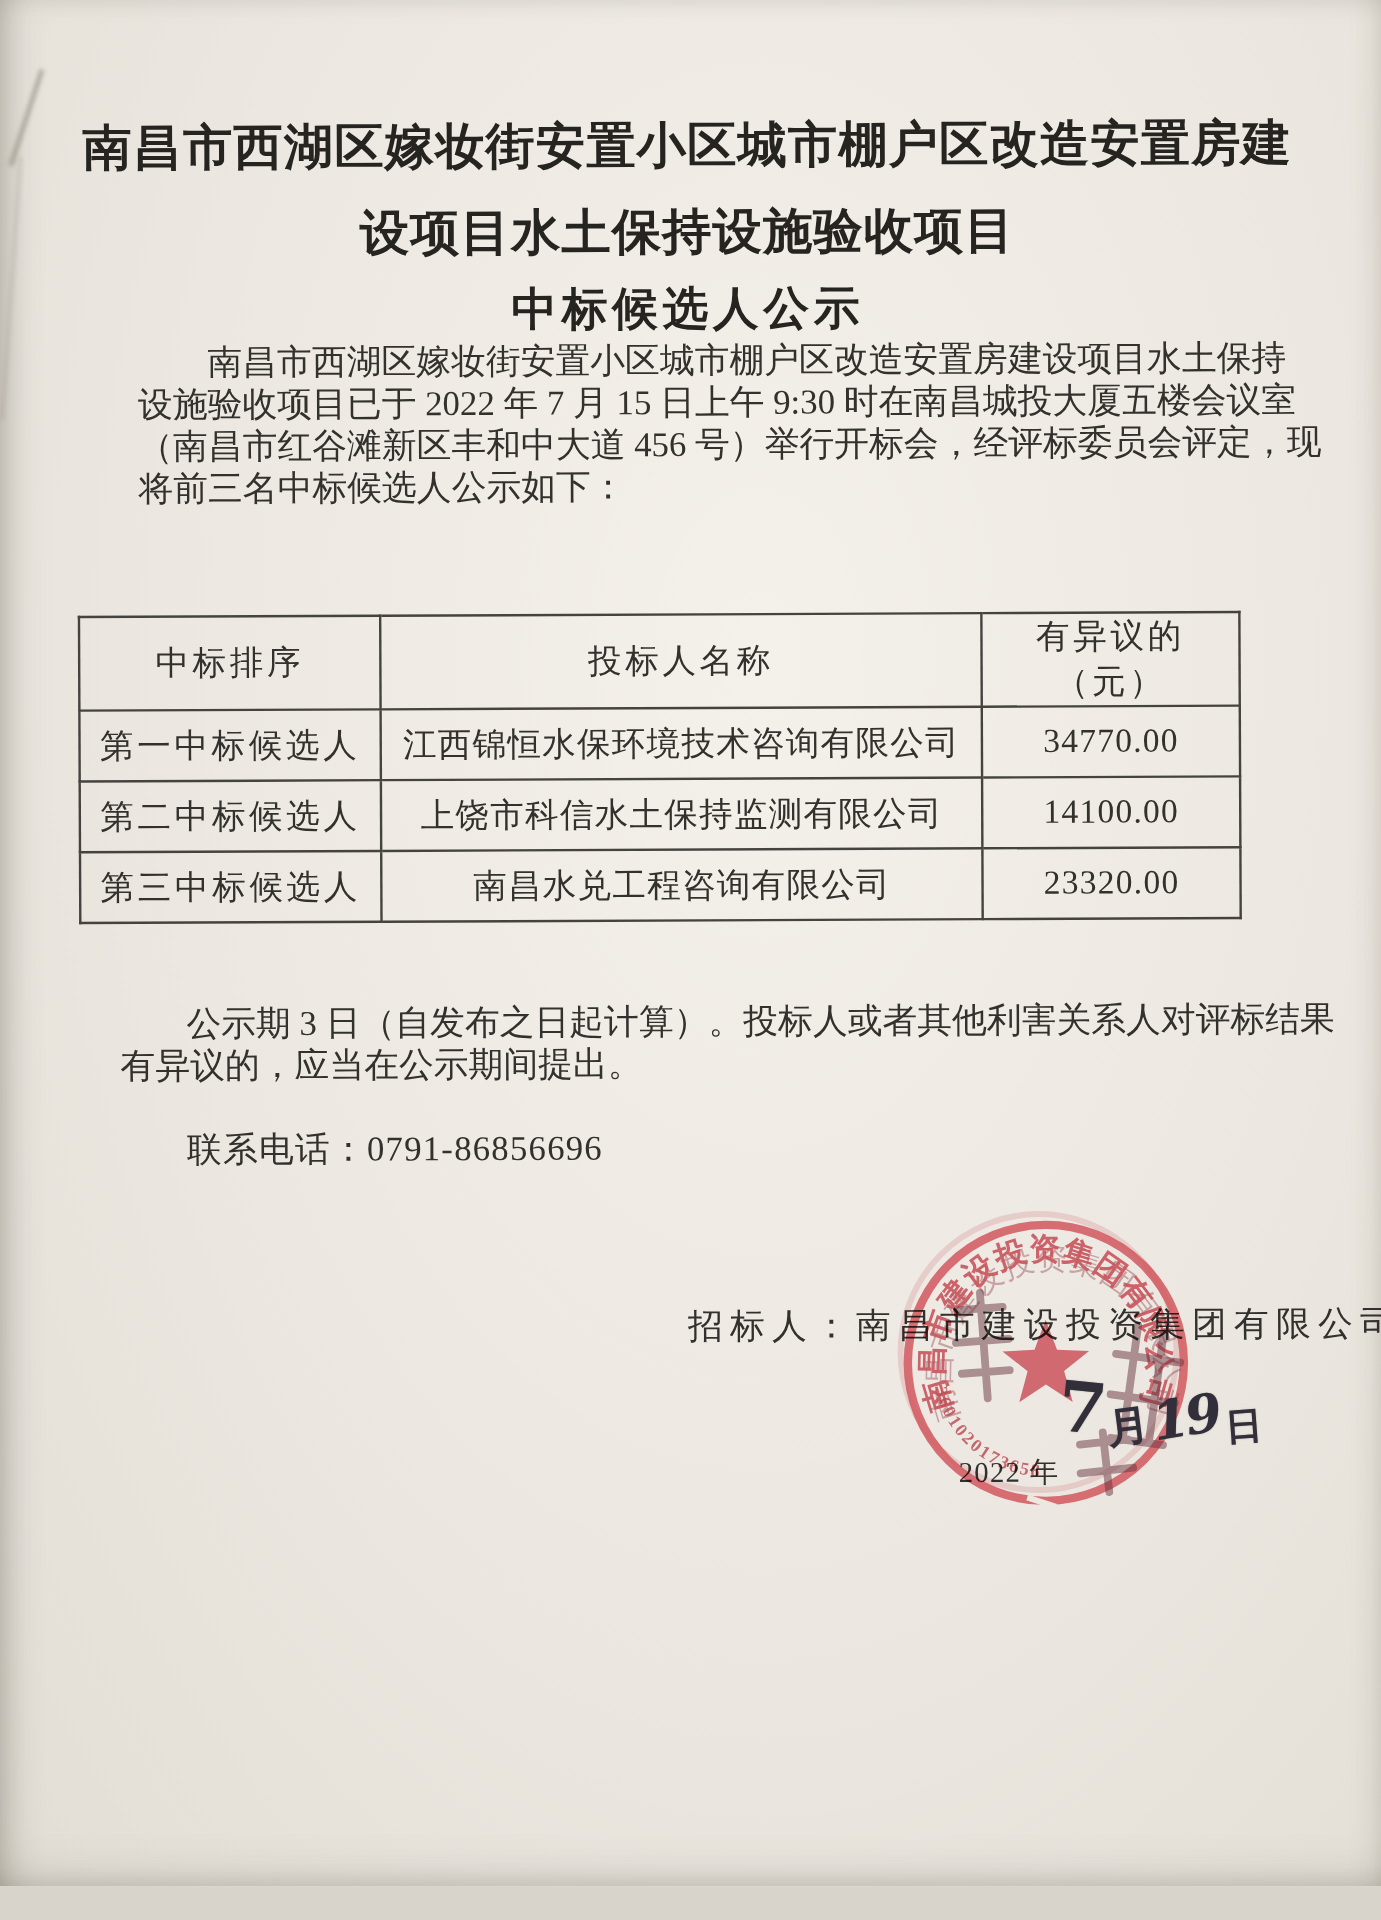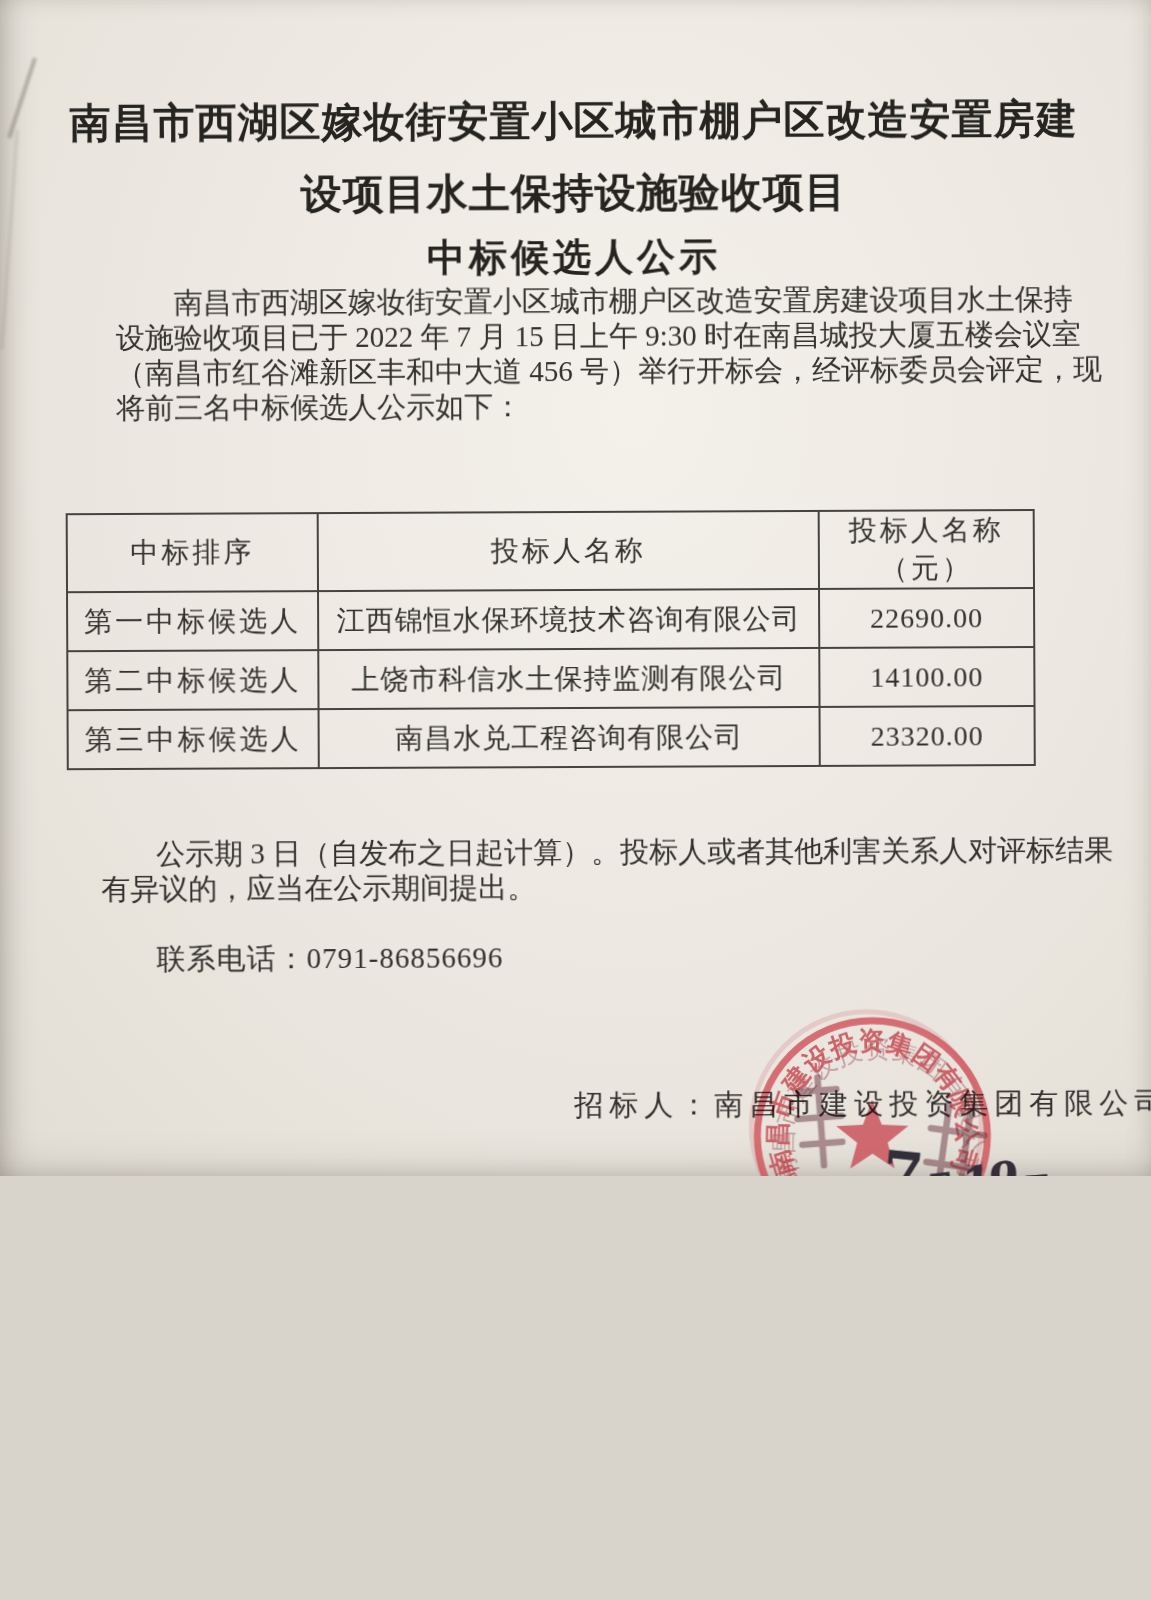--- a/index.html
+++ b/index.html
@@ -1,17 +1,17 @@
 <!DOCTYPE html>
 <html><head>
 <meta charset="utf-8">
 <style>
   html,body{margin:0;padding:0;background:#d8d4cc;}
   .page{
-    position:relative;width:1151px;height:1176px;overflow:hidden;
+    position:relative;width:1151px;height:1572px;overflow:hidden;
     background:radial-gradient(ellipse at 55% 35%, #f4f1ea 0%, #ece8e1 55%, #e2ded5 100%);
     box-shadow:inset 22px 0 34px -22px rgba(90,84,72,.45),
                inset -16px 0 30px -22px rgba(90,84,72,.28),
                inset 0 -24px 42px -26px rgba(90,84,72,.35),
                inset 0 14px 28px -22px rgba(120,114,102,.18);
     font-family:"Liberation Serif","DejaVu Serif",serif;
     color:#33312e;
   }
   .content{position:absolute;inset:0;transform:rotate(-0.25deg);}
   .smudge{position:absolute;background:#857e70;filter:blur(1.6px);}
@@ -87,26 +87,26 @@
     <table class="bid-table">
       <colgroup>
           <col style="width:251px">
           <col style="width:501px">
           <col style="width:215px">
         </colgroup>
       <tbody>
           <tr>
         <th>中标排序</th>
         <th>投标人名称</th>
-        <th>投标人名称（元）</th>
+        <th>有异议的（元）</th>
       </tr>
       <tr>
         <td class="rank">第一中标候选人</td>
         <td class="bidder">江西锦恒水保环境技术咨询有限公司</td>
-        <td class="price">22690.00</td>
+        <td class="price">34770.00</td>
       </tr>
       <tr>
         <td class="rank">第二中标候选人</td>
         <td class="bidder">上饶市科信水土保持监测有限公司</td>
         <td class="price">14100.00</td>
       </tr>
       <tr>
         <td class="rank">第三中标候选人</td>
         <td class="bidder">南昌水兑工程咨询有限公司</td>
         <td class="price">23320.00</td>

